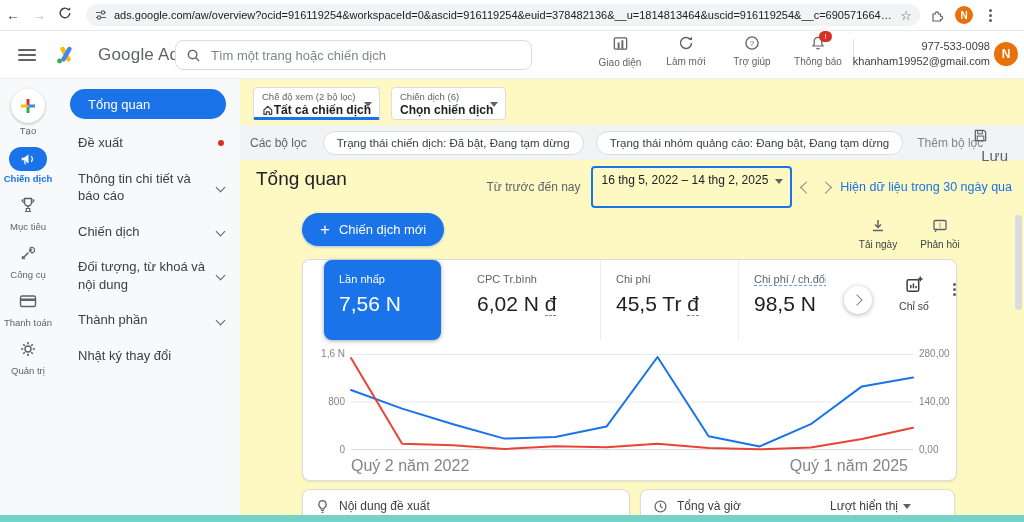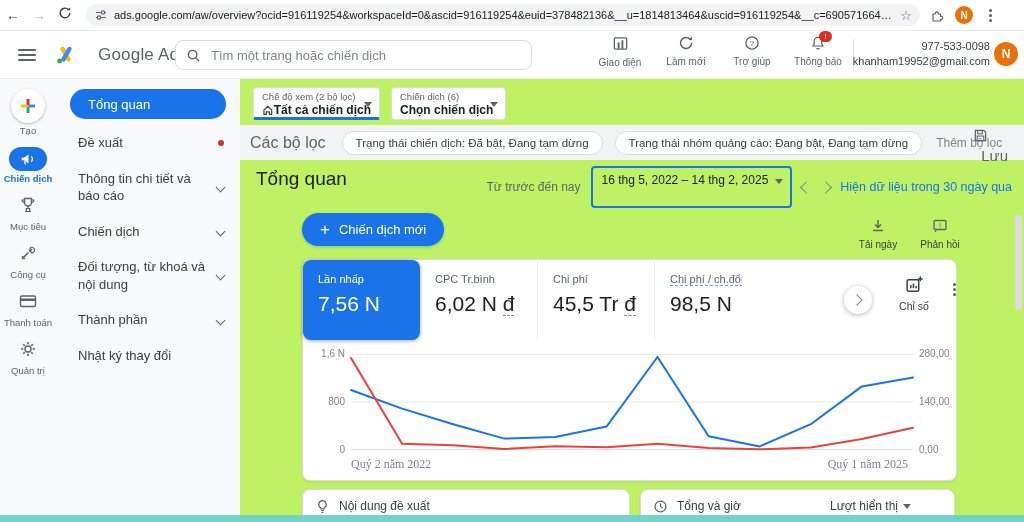--- a/index.html
+++ b/index.html
@@ -42,29 +42,29 @@
   .create-circle{width:34px;height:34px;margin:0 auto;background:#fff;border-radius:50%;box-shadow:0 1px 3px rgba(60,64,67,.35);display:flex;align-items:center;justify-content:center;}
   .rail-pill{width:38px;height:24px;margin:0 auto;border-radius:12px;display:flex;align-items:center;justify-content:center;}
   .rail-pill.active{background:#1a73e8;}
   .sidebar{width:184px;background:#f8f9fa;flex:0 0 184px;}
   .side-pill{margin:10px 14px 6px;height:30px;background:#1a73e8;color:#fff;border-radius:15px;display:flex;align-items:center;padding:0 18px;font-size:13px;font-weight:500;}
   .side-item{padding:9px 16px 9px 22px;font-size:13px;color:#3c4043;display:flex;align-items:center;justify-content:space-between;line-height:1.35;}
   .side-item .txt{max-width:128px;}
   .chev{width:6px;height:6px;border-right:1.5px solid #5f6368;border-bottom:1.5px solid #5f6368;transform:rotate(45deg);display:inline-block;flex:0 0 auto;}
   .reddot{width:6px;height:6px;border-radius:50%;background:#d93025;flex:0 0 auto;}
   
-  .main{flex:1;position:relative;background:#bef264;}
+  .main{flex:1;position:relative;background:#fef9c3;}
   .sel{position:absolute;top:8px;height:33px;background:#fff;border:1px solid #dadce0;border-radius:4px;padding:3px 8px 0;box-sizing:border-box;}
   .sel1{left:13px;width:127px;border-bottom:3px solid #1a73e8;border-radius:4px 4px 2px 2px;}
   .sel2{left:151px;width:115px;}
   .sel .slabel{font-size:9.5px;color:#5f6368;white-space:nowrap;}
   .sel .svalue{font-size:12px;font-weight:bold;color:#202124;display:flex;align-items:center;margin-top:1px;white-space:nowrap;}
   .caret{width:0;height:0;border-left:4px solid transparent;border-right:4px solid transparent;border-top:5px solid #5f6368;position:absolute;right:7px;top:14px;}
   .filterband{position:absolute;top:46px;left:0;right:0;height:35px;background:#f1f3f4;display:flex;align-items:center;padding-left:10px;box-sizing:border-box;}
-  .filters-label{font-size:16px;color:#5f6368;margin-right:4px;}
+  .filters-label{font-size:12px;color:#5f6368;margin-right:4px;}
   .fchip{background:#fff;border:1px solid #dadce0;border-radius:15px;padding:5px 13px;font-size:11.5px;color:#3c4043;margin-left:12px;white-space:nowrap;}
   .add-filter{font-size:12px;color:#80868b;margin-left:14px;}
   .save-btn{position:absolute;right:16px;top:3px;text-align:center;color:#5f6368;}
   .save-btn .lbl{font-size:15px;margin-left:29px;}
   .ovrow{position:absolute;top:81px;left:0;right:0;height:42px;}
   .ovtitle{position:absolute;left:16px;top:8px;font-size:19px;color:#202124;}
   .ovright{position:absolute;right:12px;top:6px;display:flex;align-items:center;gap:10px;}
   .datelabel{font-size:12px;color:#5f6368;}
   .datebox{border:2px solid #1a73e8;border-radius:4px;padding:5px 22px 19px 9px;font-size:12px;font-weight:500;color:#202124;position:relative;}
   .datebox .caret{top:11px;}
@@ -73,42 +73,42 @@
   .navchev.right{transform:rotate(-45deg);}
   .showlink{font-size:12.5px;color:#1a73e8;font-weight:500;white-space:nowrap;}
   .btn-new{position:absolute;left:62px;top:134px;height:33px;border-radius:17px;background:#1a73e8;color:#fff;font-size:13px;font-weight:500;display:flex;align-items:center;gap:9px;padding:0 18px;box-shadow:0 1px 3px rgba(26,115,232,.4);}
   .btn-new .plus{font-size:17px;font-weight:400;}
   .tool{position:absolute;top:139px;width:48px;text-align:center;color:#3c4043;}
   .tool .lbl{font-size:10px;margin-top:1px;white-space:nowrap;}
   .tool-dl{right:122px;} .tool-fb{right:60px;}
   
   .card{position:absolute;left:62px;top:180px;width:653px;height:220px;background:#fff;border:1px solid #dadce0;border-radius:8px;box-shadow:0 1px 2px rgba(60,64,67,.12);}
   .chips{position:absolute;left:0;top:0;right:0;height:80px;display:flex;}
-  .mchip{width:117px;box-sizing:border-box;padding:13px 0 0 15px;position:relative;}
+  .mchip{width:117px;box-sizing:border-box;padding:13px 0 0 15px;position:relative;margin-left:21px;}
   .mchip .mlabel{font-size:11px;color:#5f6368;white-space:nowrap;}
   .mchip .mvalue{font-size:21px;color:#202124;margin-top:7px;white-space:nowrap;}
   .mchip.blue{background:#1a73e8;border-radius:8px;box-shadow:0 1px 4px rgba(0,0,0,.35);z-index:2;}
   .mchip.red{background:#d93025;border-radius:8px;box-shadow:0 1px 4px rgba(0,0,0,.35);z-index:2;margin-left:-1px;}
   .mchip.blue .mlabel,.mchip.red .mlabel{color:#fff;}
   .mchip.blue .mvalue,.mchip.red .mvalue{color:#fff;}
   .mchip.sep{border-left:1px solid #eceff1;}
   .mchip.cut{width:88px;overflow:hidden;}
   .dong{border-bottom:1.5px dashed #80868b;}
   .dashed-blue{border-bottom:1px dashed #669df6;color:#5f6368;}
   .next-btn{position:absolute;left:541px;top:26px;width:28px;height:28px;border-radius:50%;background:#fff;box-shadow:0 1px 5px rgba(0,0,0,.3);display:flex;align-items:center;justify-content:center;z-index:3;}
   .next-btn .navchev{width:7px;height:7px;margin-left:-3px;}
   .metrics-btn{position:absolute;left:584px;top:15px;width:54px;text-align:center;color:#3c4043;z-index:1;}
   .metrics-btn .lbl{font-size:10.5px;margin-top:2px;}
   .card-dots{position:absolute;left:644px;top:28px;}
   
   .plot{position:absolute;left:48px;top:94px;width:562px;height:96px;}
   .tick{position:absolute;font-size:10px;color:#80868b;}
   .tickL{left:4px;width:38px;text-align:right;}
   .tickR{left:616px;width:42px;text-align:left;}
-  .xlab{position:absolute;top:197px;font-size:12px;color:#80868b;font-family:Liberation Serif, serif;}
+  .xlab{position:absolute;top:197px;font-size:16px;color:#80868b;}
   
   .bcard{position:absolute;top:410px;height:40px;background:#fff;border:1px solid #dadce0;border-radius:8px;box-shadow:0 1px 2px rgba(60,64,67,.12);box-sizing:border-box;}
   .bcard .row{display:flex;align-items:center;height:32px;padding:0 12px;gap:9px;}
   .bcard .btitle{font-size:12px;font-weight:500;color:#3c4043;flex:1;}
   .bc1{left:62px;width:328px;}
   .bc2{left:400px;width:315px;}
   .imp-sel{font-size:12px;color:#3c4043;display:flex;align-items:center;gap:5px;margin-right:10px;}
   .imp-sel .caret{position:static;}
   
   .scroll-thumb{position:absolute;right:2px;top:215px;width:7px;height:95px;background:#dadce0;border-radius:4px;}

